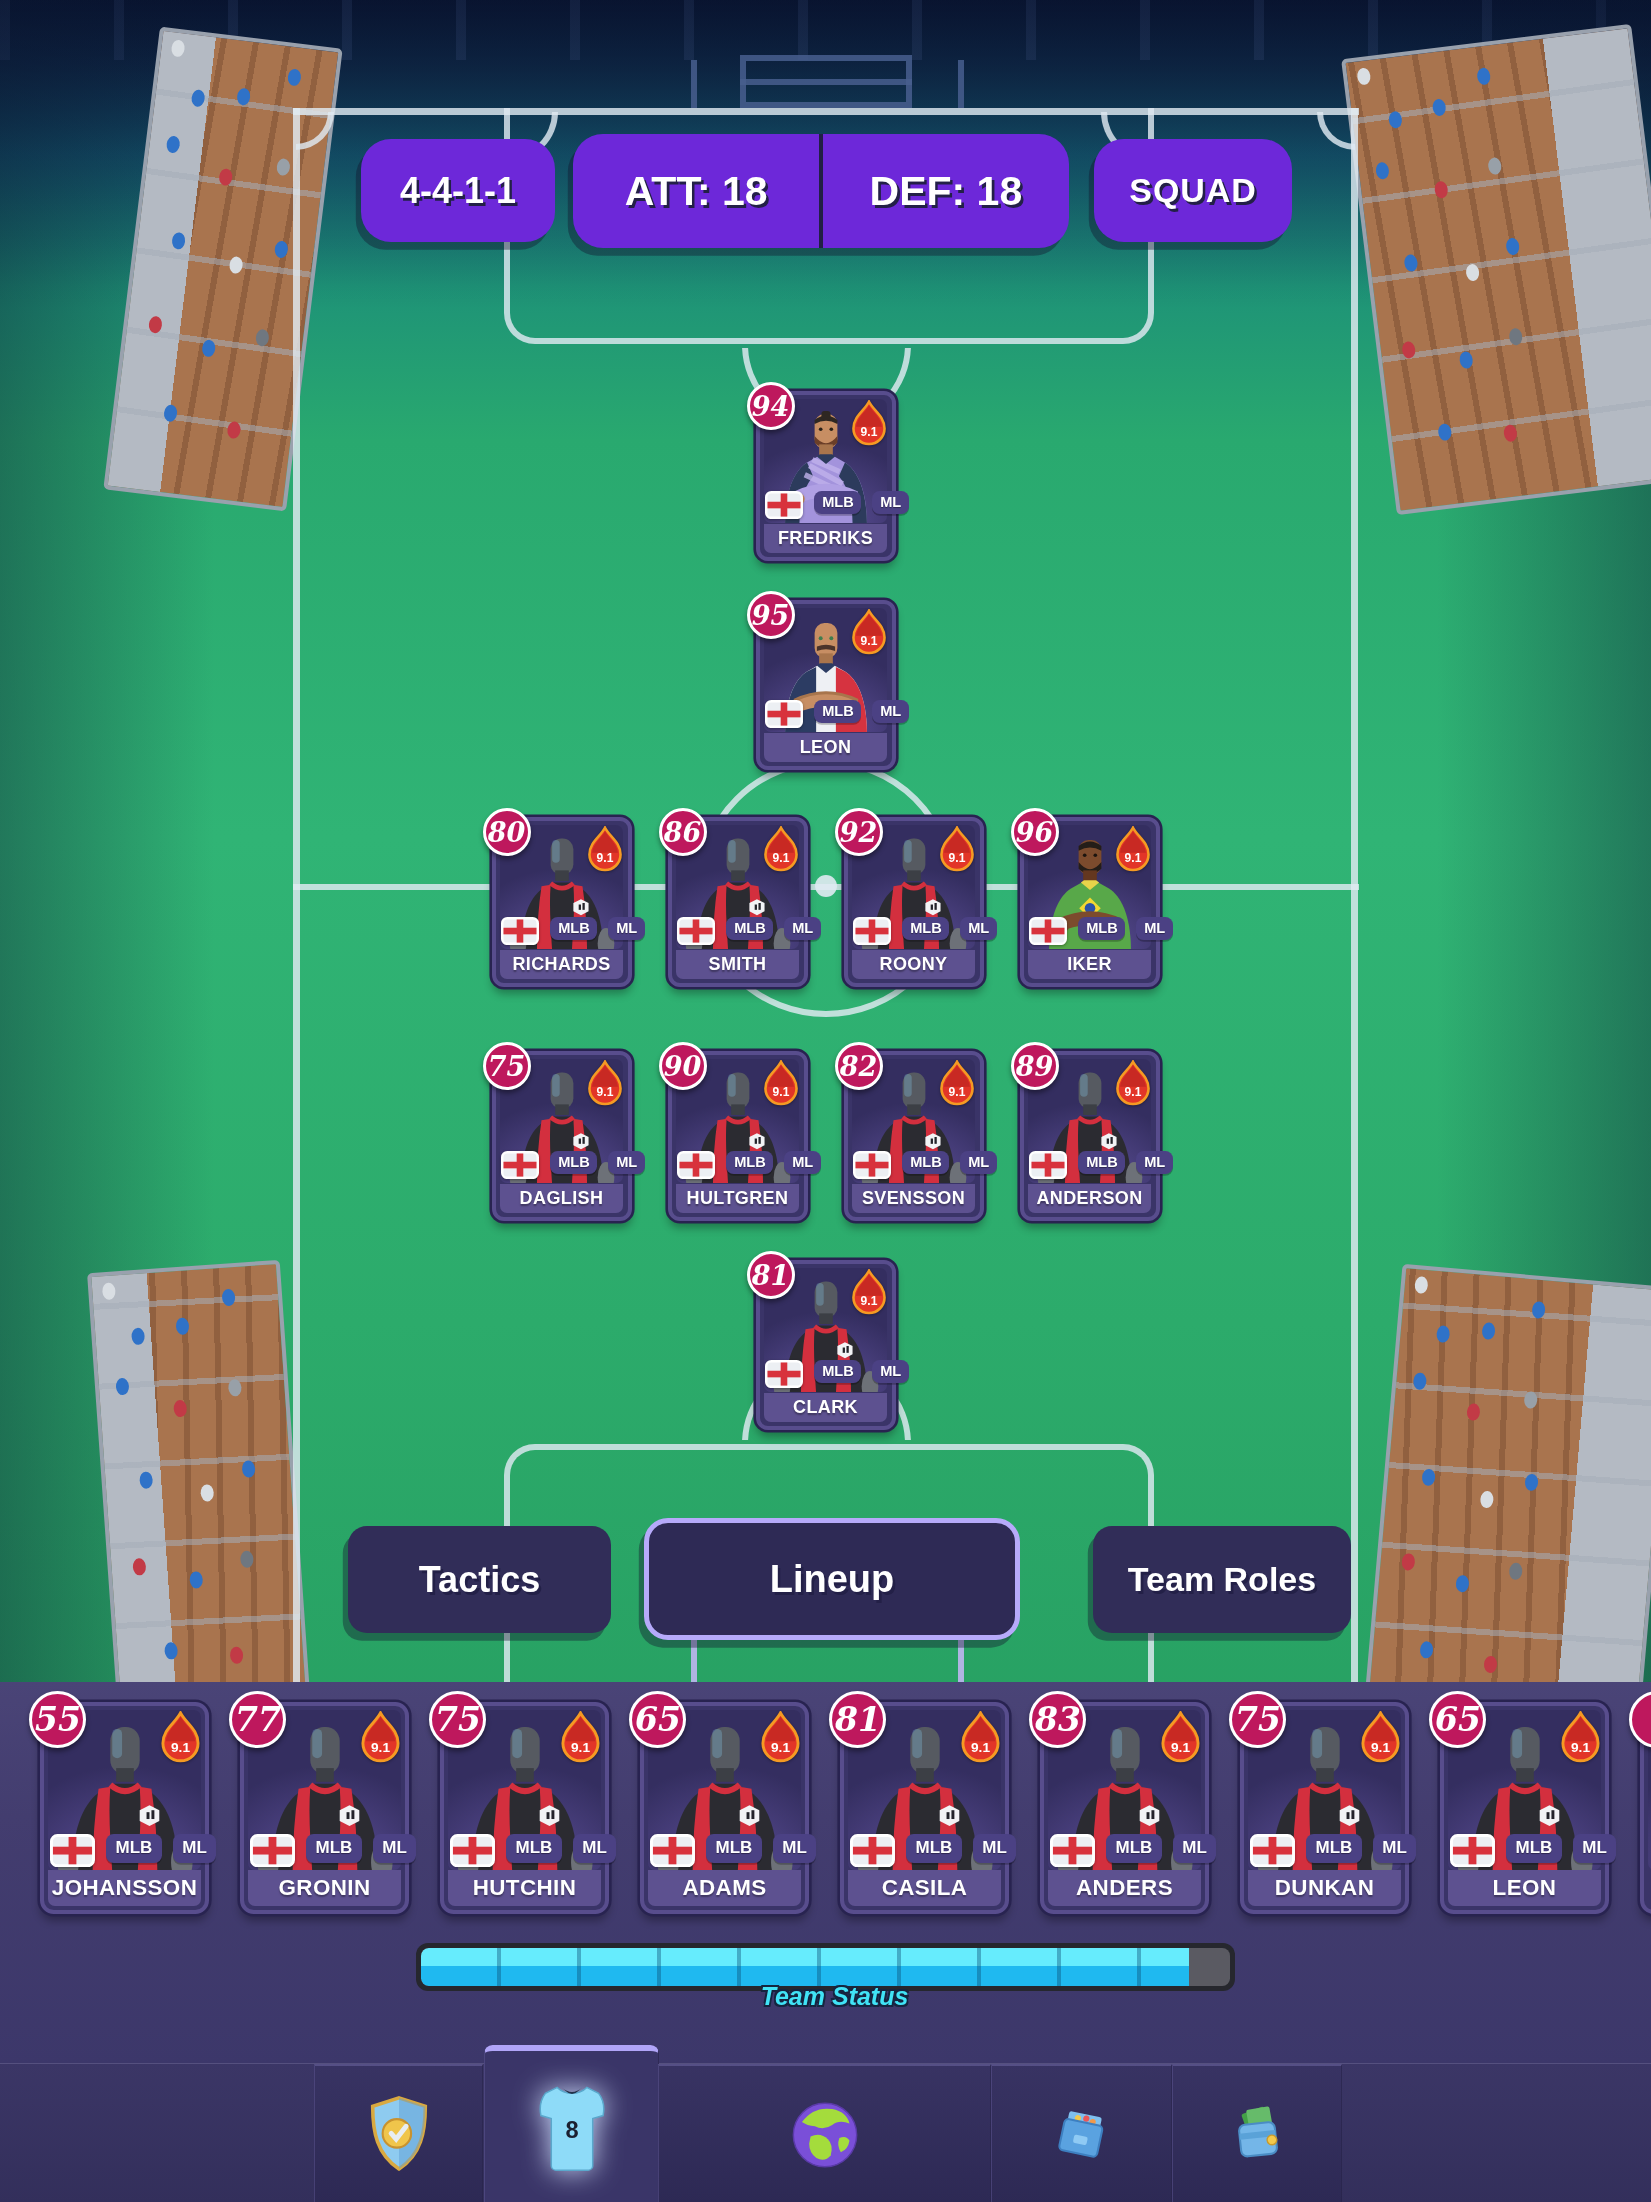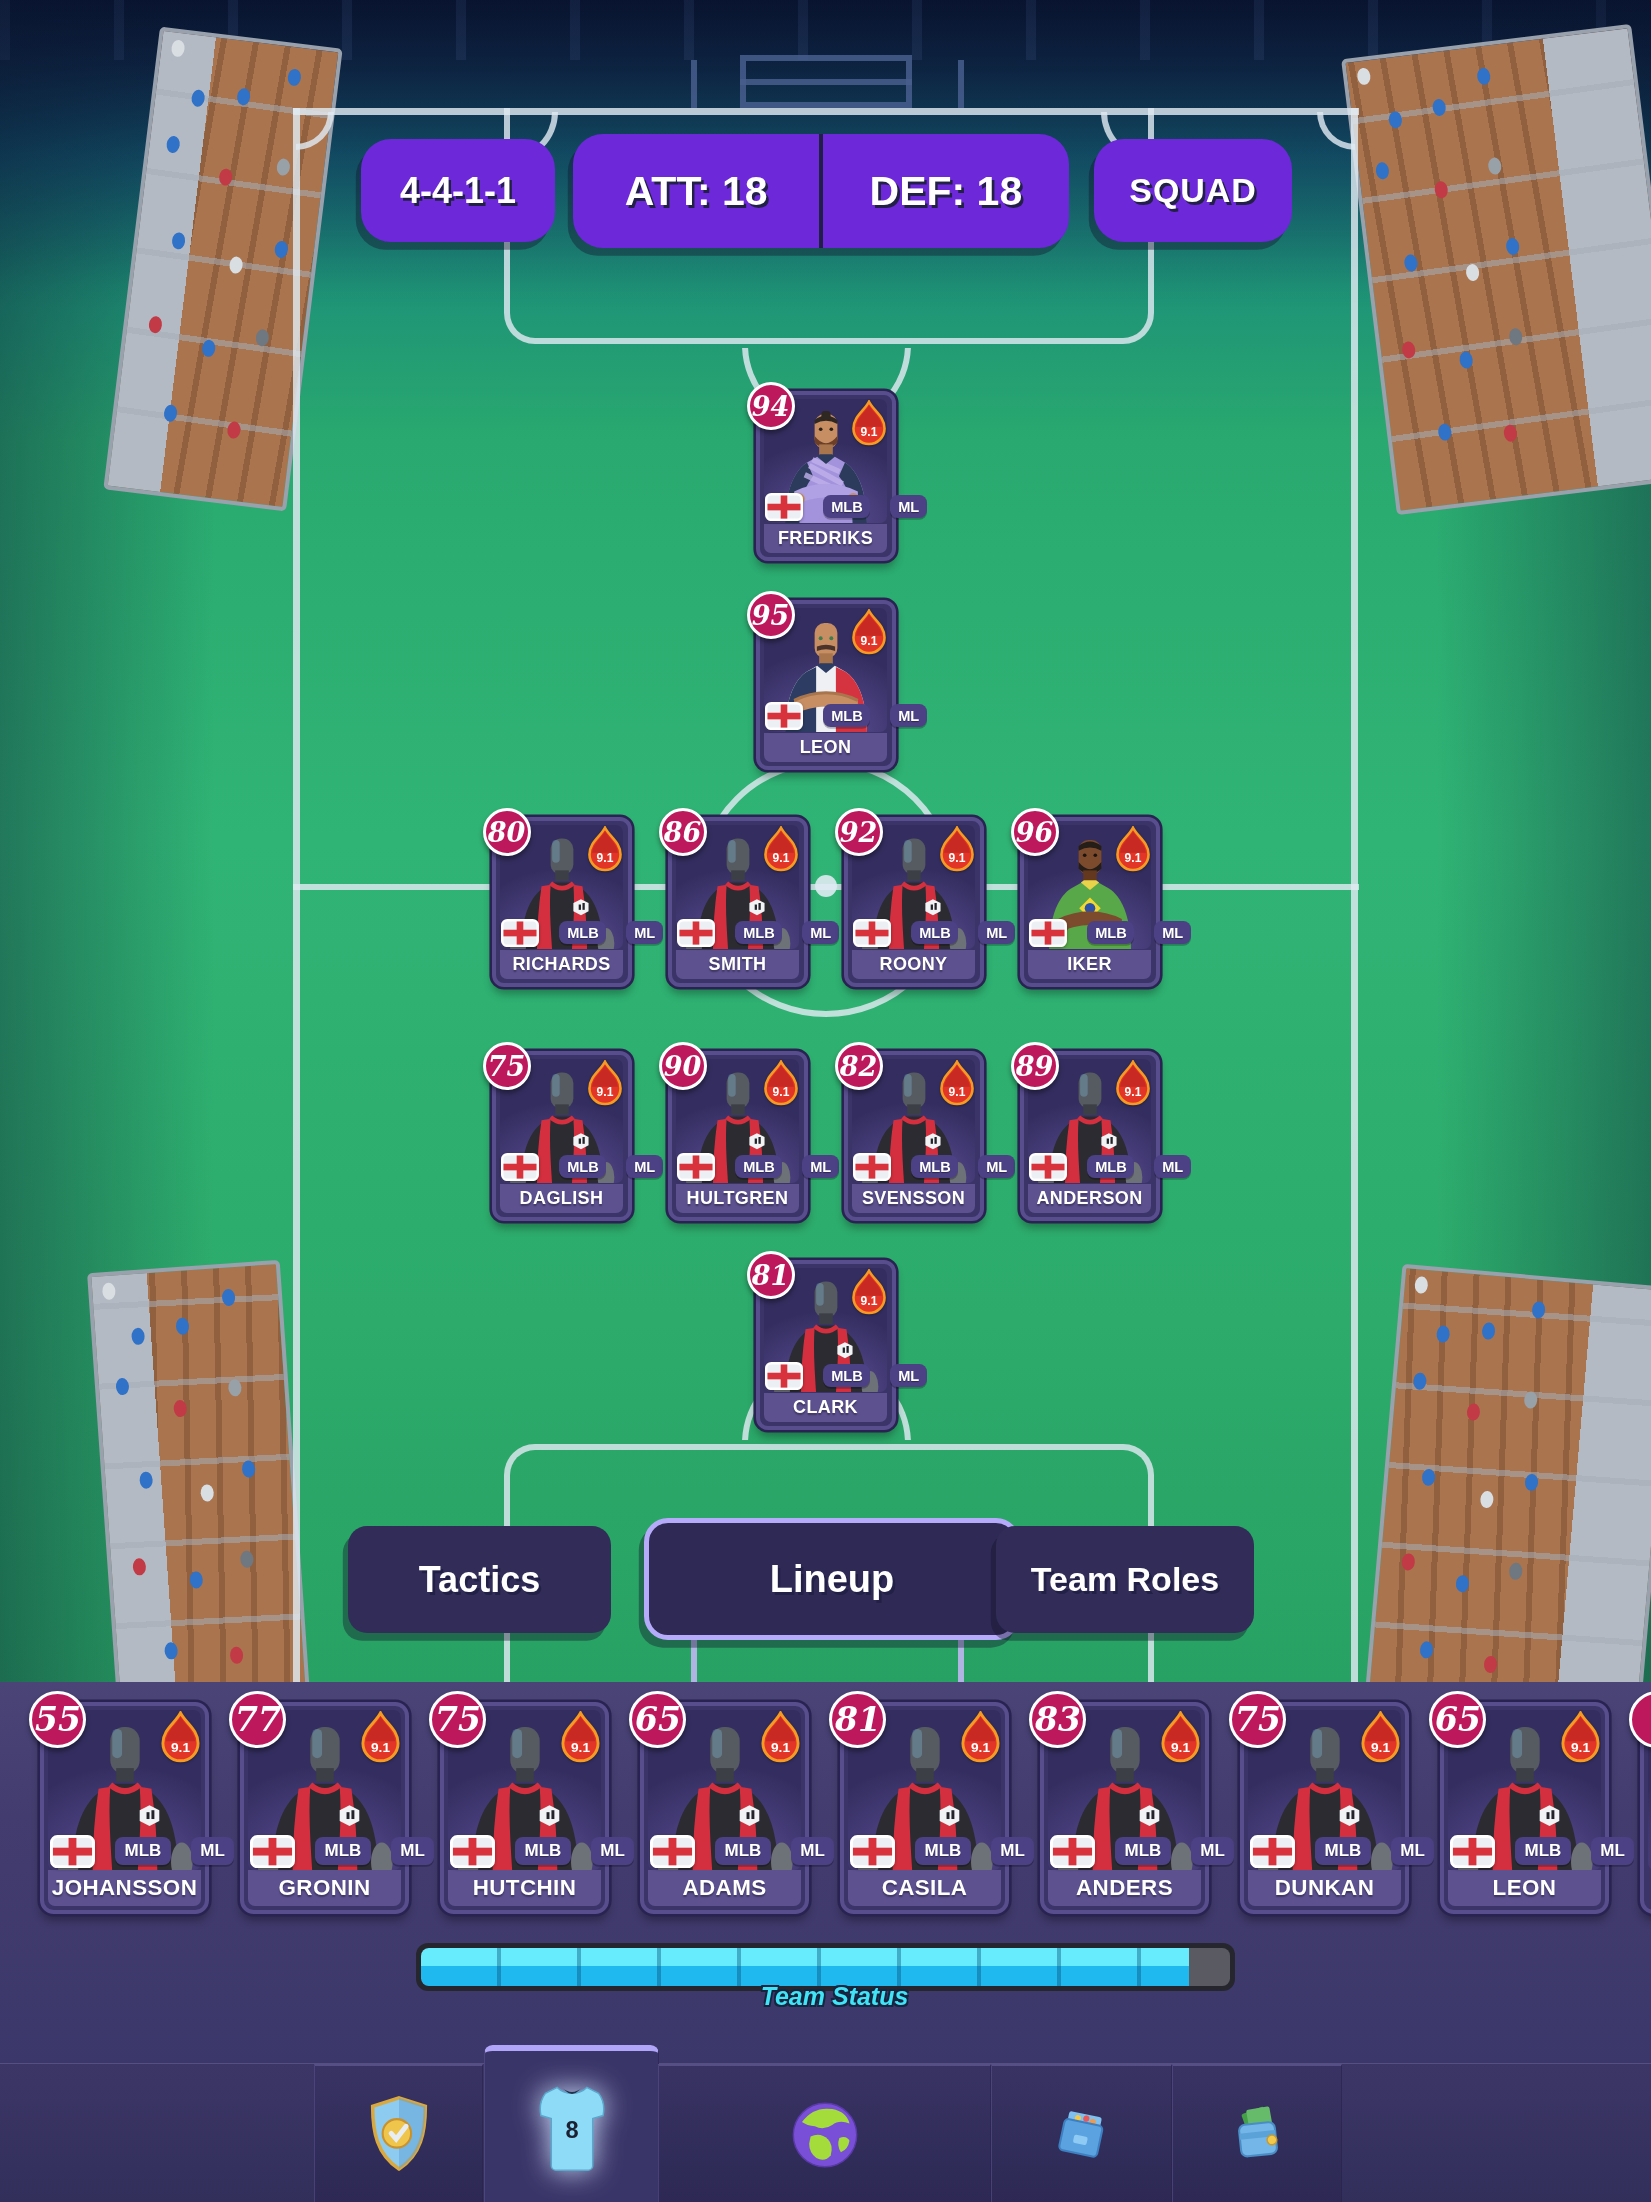--- a/index.html
+++ b/index.html
@@ -55,21 +55,21 @@
   .pitch-row{position:absolute;left:0;right:0;display:flex;justify-content:center;gap:36px;z-index:20;}
   .row-st{top:391px;} .row-am{top:600px;} .row-mid{top:817px;} .row-def{top:1051px;} .row-gk{top:1260px;}
   .card{position:relative;width:140px;height:170px;background:#3a3468;border-radius:12px;
     box-shadow:0 0 0 2.6px #282350,0 6.9px 8.6px rgba(0,0,0,.3);border:4.3px solid #584d8d;box-sizing:border-box;cursor:pointer;}
   .cimg{position:absolute;left:4.3px;right:4.3px;top:4.3px;bottom:34px;border-radius:6.9px;overflow:hidden;
     background:radial-gradient(80% 65% at 50% 100%,#6a5a9e 0%,#4b4180 45%,#342e60 100%);}
   .cimg svg{position:absolute;bottom:-1.7px;left:50%;transform:translateX(-50%);height:92%;}
   .cname{position:absolute;left:4.3px;right:4.3px;bottom:4.3px;height:29px;background:#5d5190;border-radius:0 0 6.9px 6.9px;
     color:#fff;font-weight:bold;font-size:18px;display:flex;align-items:center;justify-content:center;
     text-shadow:0 1.7px 1.7px rgba(0,0,0,.35);letter-spacing:0.4px;}
-  .tagsrow{position:absolute;left:4.3px;right:4.3px;bottom:35px;height:31px;display:flex;align-items:center;gap:20px;padding:0 1.7px;}
+  .tagsrow{position:absolute;left:4.3px;right:4.3px;bottom:35px;height:31px;display:flex;align-items:flex-start;gap:11px;padding:0 1.7px;}
   .flag{width:38px;height:28px;flex:0 0 auto;filter:drop-shadow(0 1.7px 1.7px rgba(0,0,0,.35));}
   .pill{background:#4b4184;border-radius:7.7px;color:#fff;font-weight:bold;font-size:14.6px;
     padding:3.4px 7.7px;text-shadow:0 0.9px 0.9px rgba(0,0,0,.4);box-shadow:0 1.7px 0 rgba(0,0,0,.25);}
   .crate{position:absolute;left:-13px;top:-13px;width:48px;height:48px;border-radius:50%;
     background:#be185d;border:3.4px solid #fff;box-sizing:border-box;display:flex;align-items:center;justify-content:center;
     color:#fff;font-family:"DejaVu Serif",serif;font-style:italic;font-weight:bold;font-size:27px;
     box-shadow:0 3.4px 5.2px rgba(0,0,0,.4);z-index:3;}
   .cbadge{position:absolute;right:3.4px;top:5.2px;width:38px;height:46px;z-index:2;filter:drop-shadow(0 1.7px 1.7px rgba(0,0,0,.35));}
 
   
@@ -83,21 +83,21 @@
   .bench-card .crate{width:57px;height:57px;font-size:33px;left:-14.6px;top:-14.6px;}
   .bench-card .cbadge{width:43px;height:53px;}
 
   
   .tab{position:absolute;z-index:30;background:#312d58;border-radius:19px;color:#fff;font-weight:bold;
     display:flex;align-items:center;justify-content:center;box-shadow:-5.2px 7.7px 0 rgba(18,16,42,.38);
     text-shadow:2.6px 3.4px 0 #232047;cursor:pointer;}
   .tab-tactics{left:348px;top:1526px;width:263px;height:107px;font-size:36px;}
   .tab-lineup{left:644px;top:1518px;width:376px;height:122px;font-size:38px;
     border:5.2px solid #b6aafa;border-radius:24px;background:#2e2a55;box-sizing:border-box;}
-  .tab-roles{left:996px;top:1526px;width:258px;height:107px;font-size:34px;}
+  .tab-roles{left:1093px;top:1526px;width:258px;height:107px;font-size:34px;}
 
   
   .bench-panel{position:absolute;left:0;right:0;top:1682px;height:383px;z-index:40;
     background:linear-gradient(180deg,#4a4477 0%,#433d6f 35%,#3c376a 100%);}
   .statusbar{position:absolute;left:416px;top:1943px;width:819px;height:48px;z-index:46;
     background:#26272e;border-radius:12px;padding:5.2px;box-sizing:border-box;}
   .track{position:relative;width:100%;height:100%;background:#5a5a62;border-radius:7.7px;overflow:hidden;}
   .fill{position:absolute;left:0;top:0;bottom:0;border-radius:7.7px 0 0 7.7px;
     background:
       repeating-linear-gradient(90deg,rgba(10,70,110,0) 0 76px,rgba(10,70,110,.38) 76px 80px),

